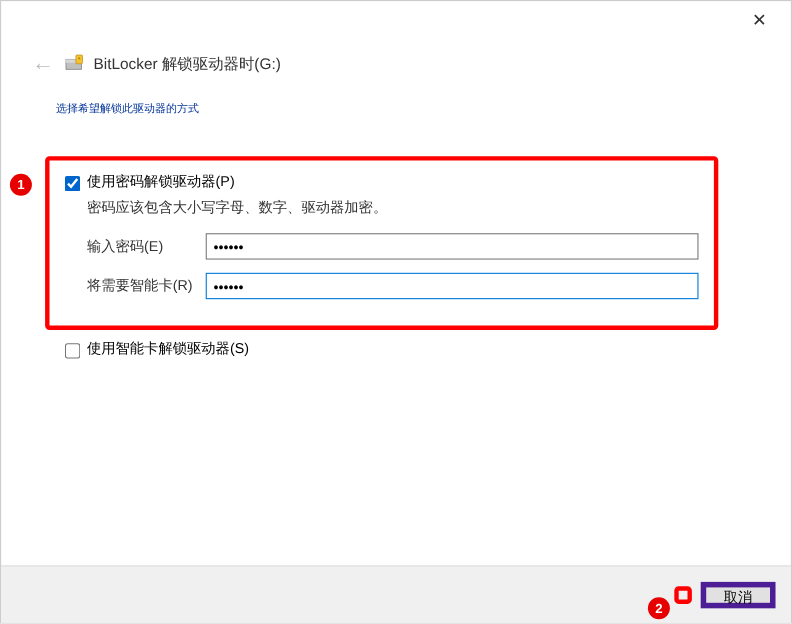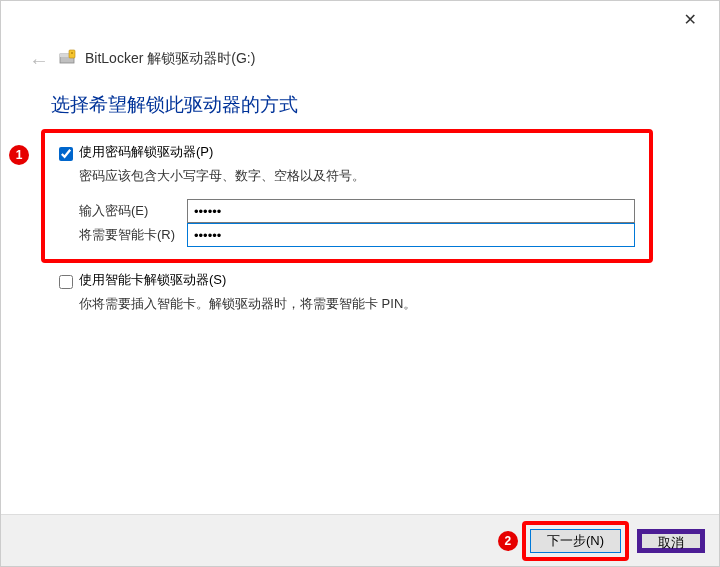--- a/index.html
+++ b/index.html
@@ -50,23 +50,23 @@
     }
     .header-title {
       font-size: 14px;
       color: #333;
     }
     .content {
       padding: 8px 50px 0 50px;
     }
     .page-heading {
       color: #003399;
-      font-size: 19px;
+      font-size: 10px;
       font-weight: normal;
-      margin-bottom: 11px;
+      margin-bottom: 36px;
     }
     .highlight-box-1 {
       border: 4px solid #f00;
       border-radius: 4px;
       padding: 10px 14px 12px 14px;
       margin-left: -10px;
       margin-right: 16px;
       position: relative;
     }
     .badge {
@@ -103,20 +103,21 @@
     .hint-text {
       font-size: 13px;
       color: #333;
       margin-left: 20px;
       margin-bottom: 14px;
     }
     .field-row {
       display: flex;
       align-items: center;
       margin-left: 20px;
+      margin-bottom: 12px;
     }
     .field-label {
       width: 108px;
       font-size: 13px;
       color: #333;
     }
     .field-input {
       flex: 1;
       height: 24px;
       border: 1px solid #7a7a7a;
@@ -193,42 +194,40 @@
   <div class="content">
     <div class="page-heading">选择希望解锁此驱动器的方式</div>
 
     <div class="highlight-box-1">
       <div class="badge badge-1">1</div>
 
       <div class="checkbox-row">
         <input type="checkbox" checked="" style="">
         <span class="checkbox-label">使用密码解锁驱动器(P)</span>
       </div>
-      <div class="hint-text">密码应该包含大小写字母、数字、空格以及符号。</div>
+      <div class="hint-text">密码应该包含大小写字母、数字、驱动器加密。</div>
 
       <div class="field-row">
         <span class="field-label">输入密码(E)</span>
         <input type="text" class="field-input" value="••••••" style="">
       </div>
 
       <div class="field-row">
         <span class="field-label">将需要智能卡(R)</span>
         <input type="text" class="field-input focused" value="••••••" style="">
       </div>
     </div>
 
     <div class="section2">
       <div class="checkbox-row">
         <input type="checkbox" style="">
         <span class="checkbox-label">使用智能卡解锁驱动器(S)</span>
       </div>
-      <div class="hint-text">你将需要插入智能卡。解锁驱动器时，将需要智能卡 PIN。</div>
     </div>
   </div>
 
   <div class="footer">
     <div class="highlight-box-2">
       <div class="badge badge-2">2</div>
-      <button class="btn btn-next">下一步(N)</button>
     </div>
     <button class="btn">取消</button>
   </div>
 </div>
 
 </body></html>

